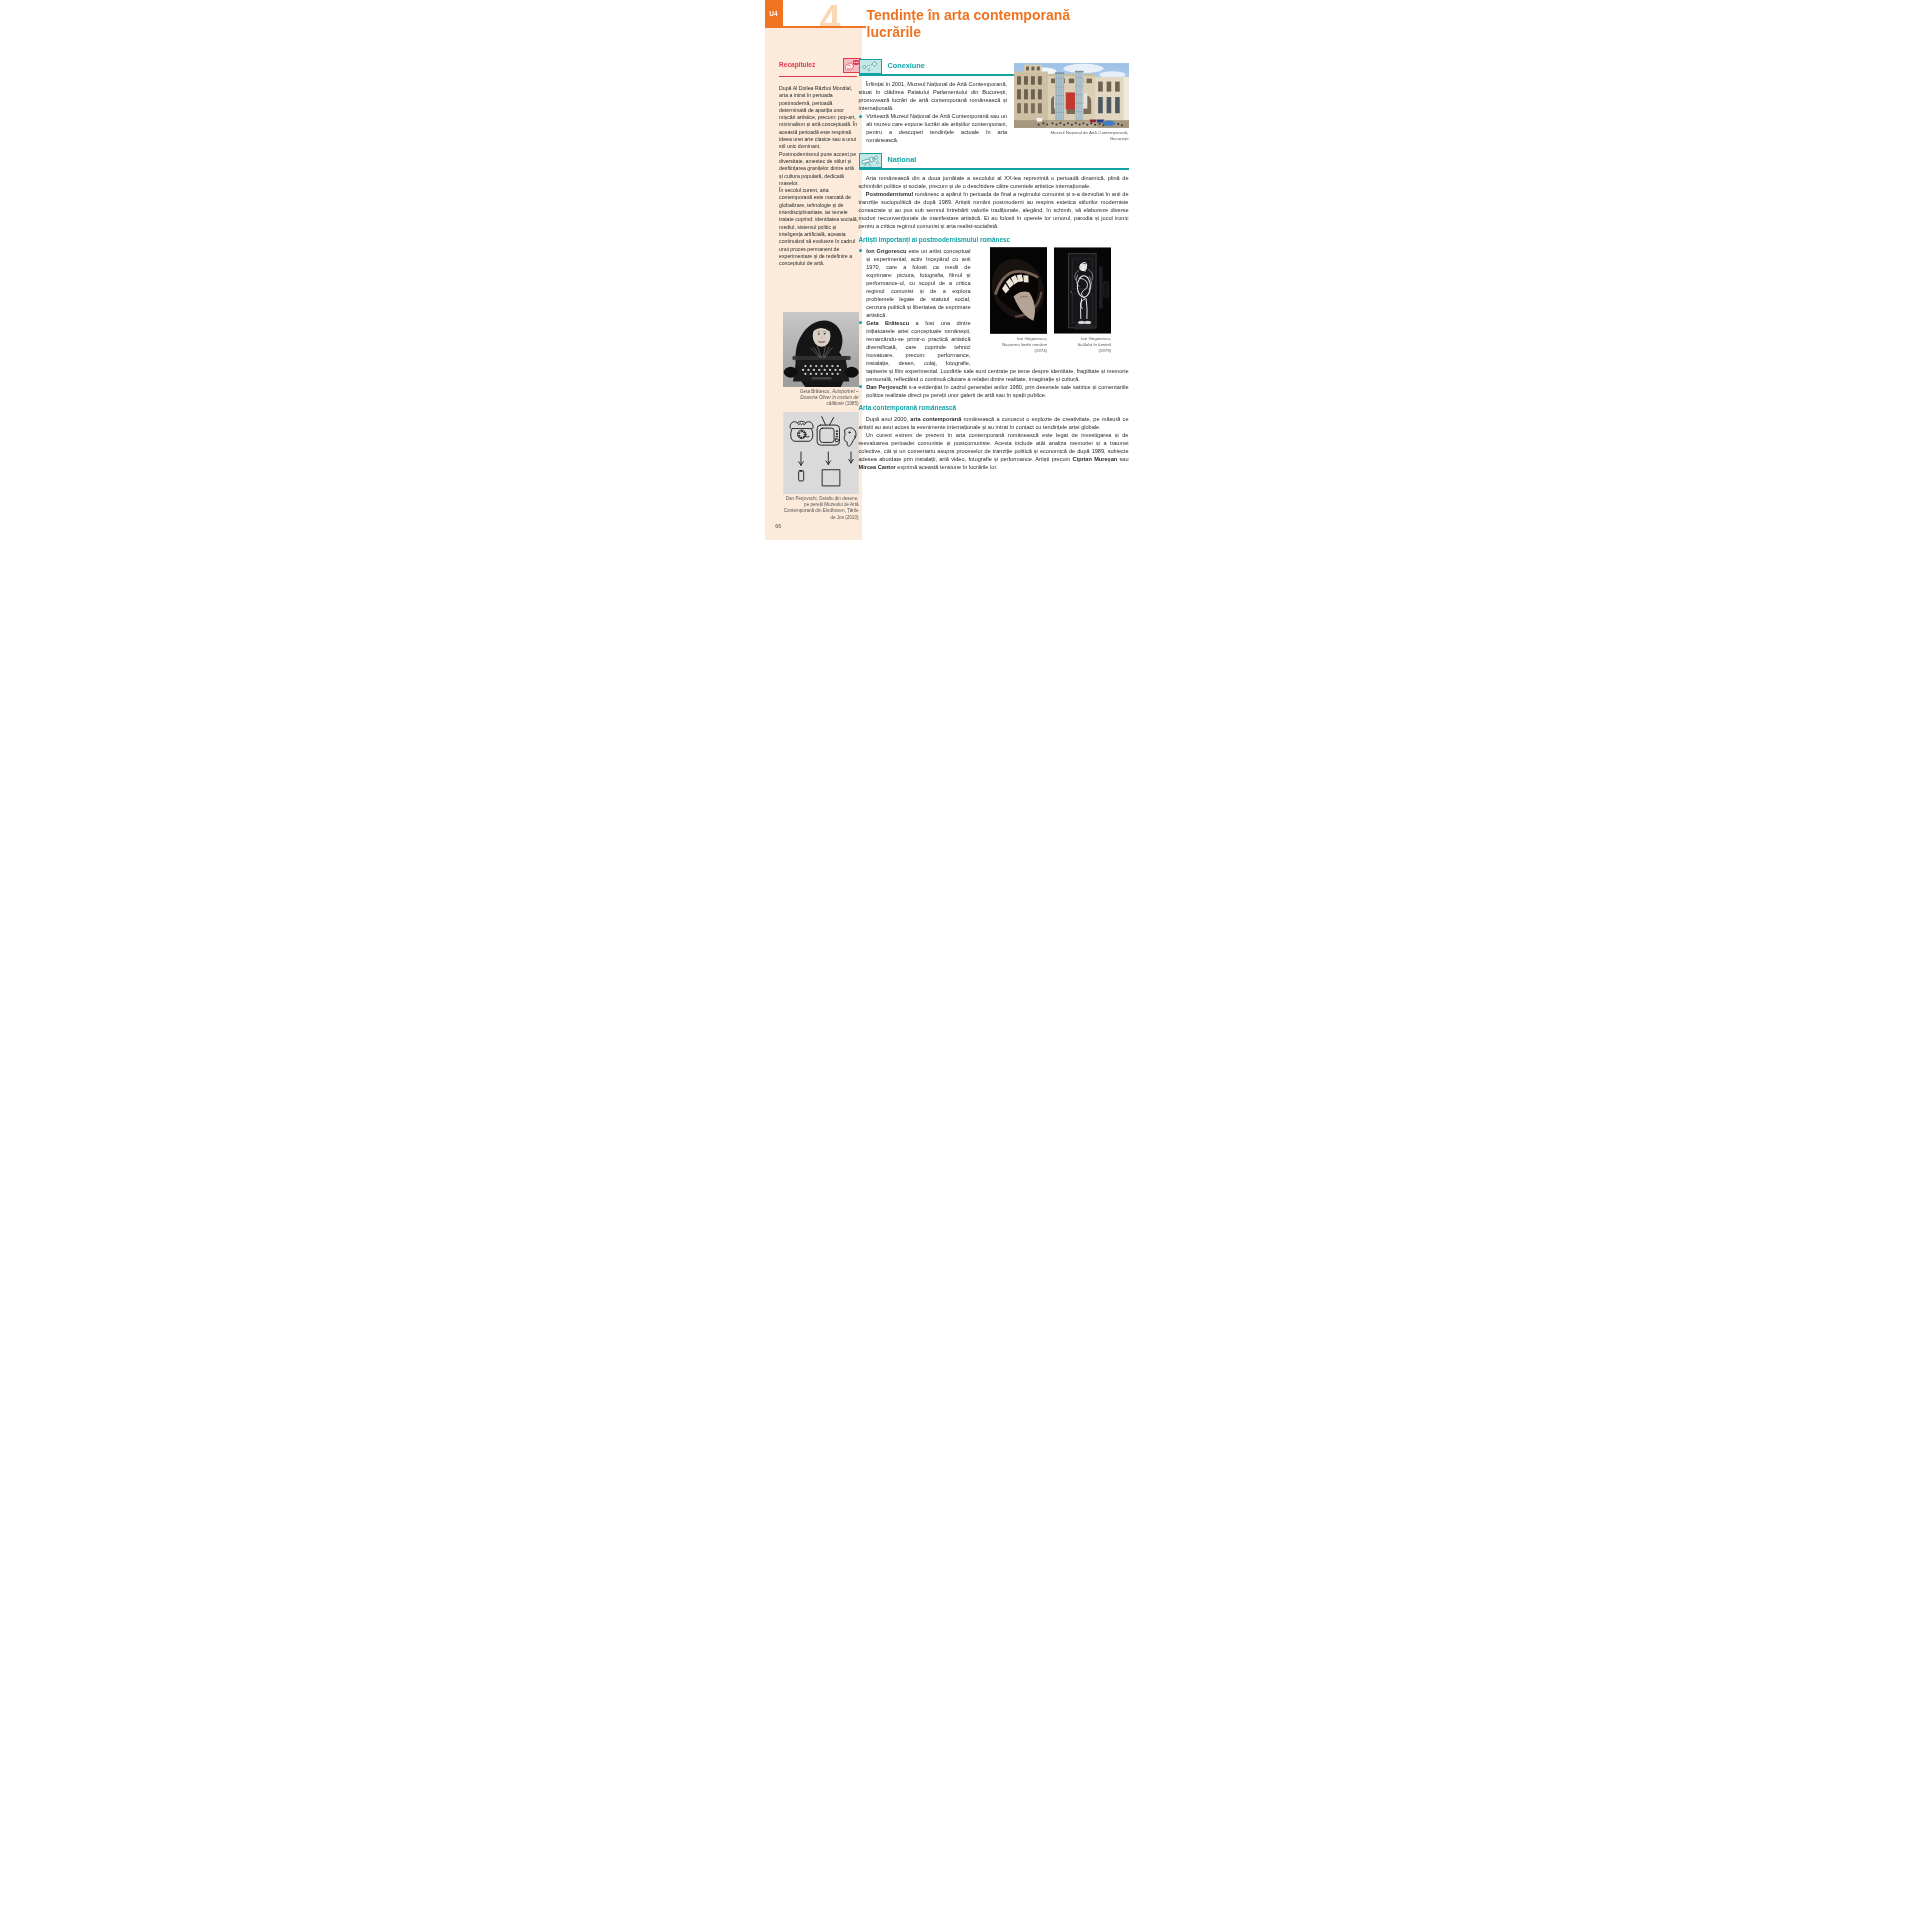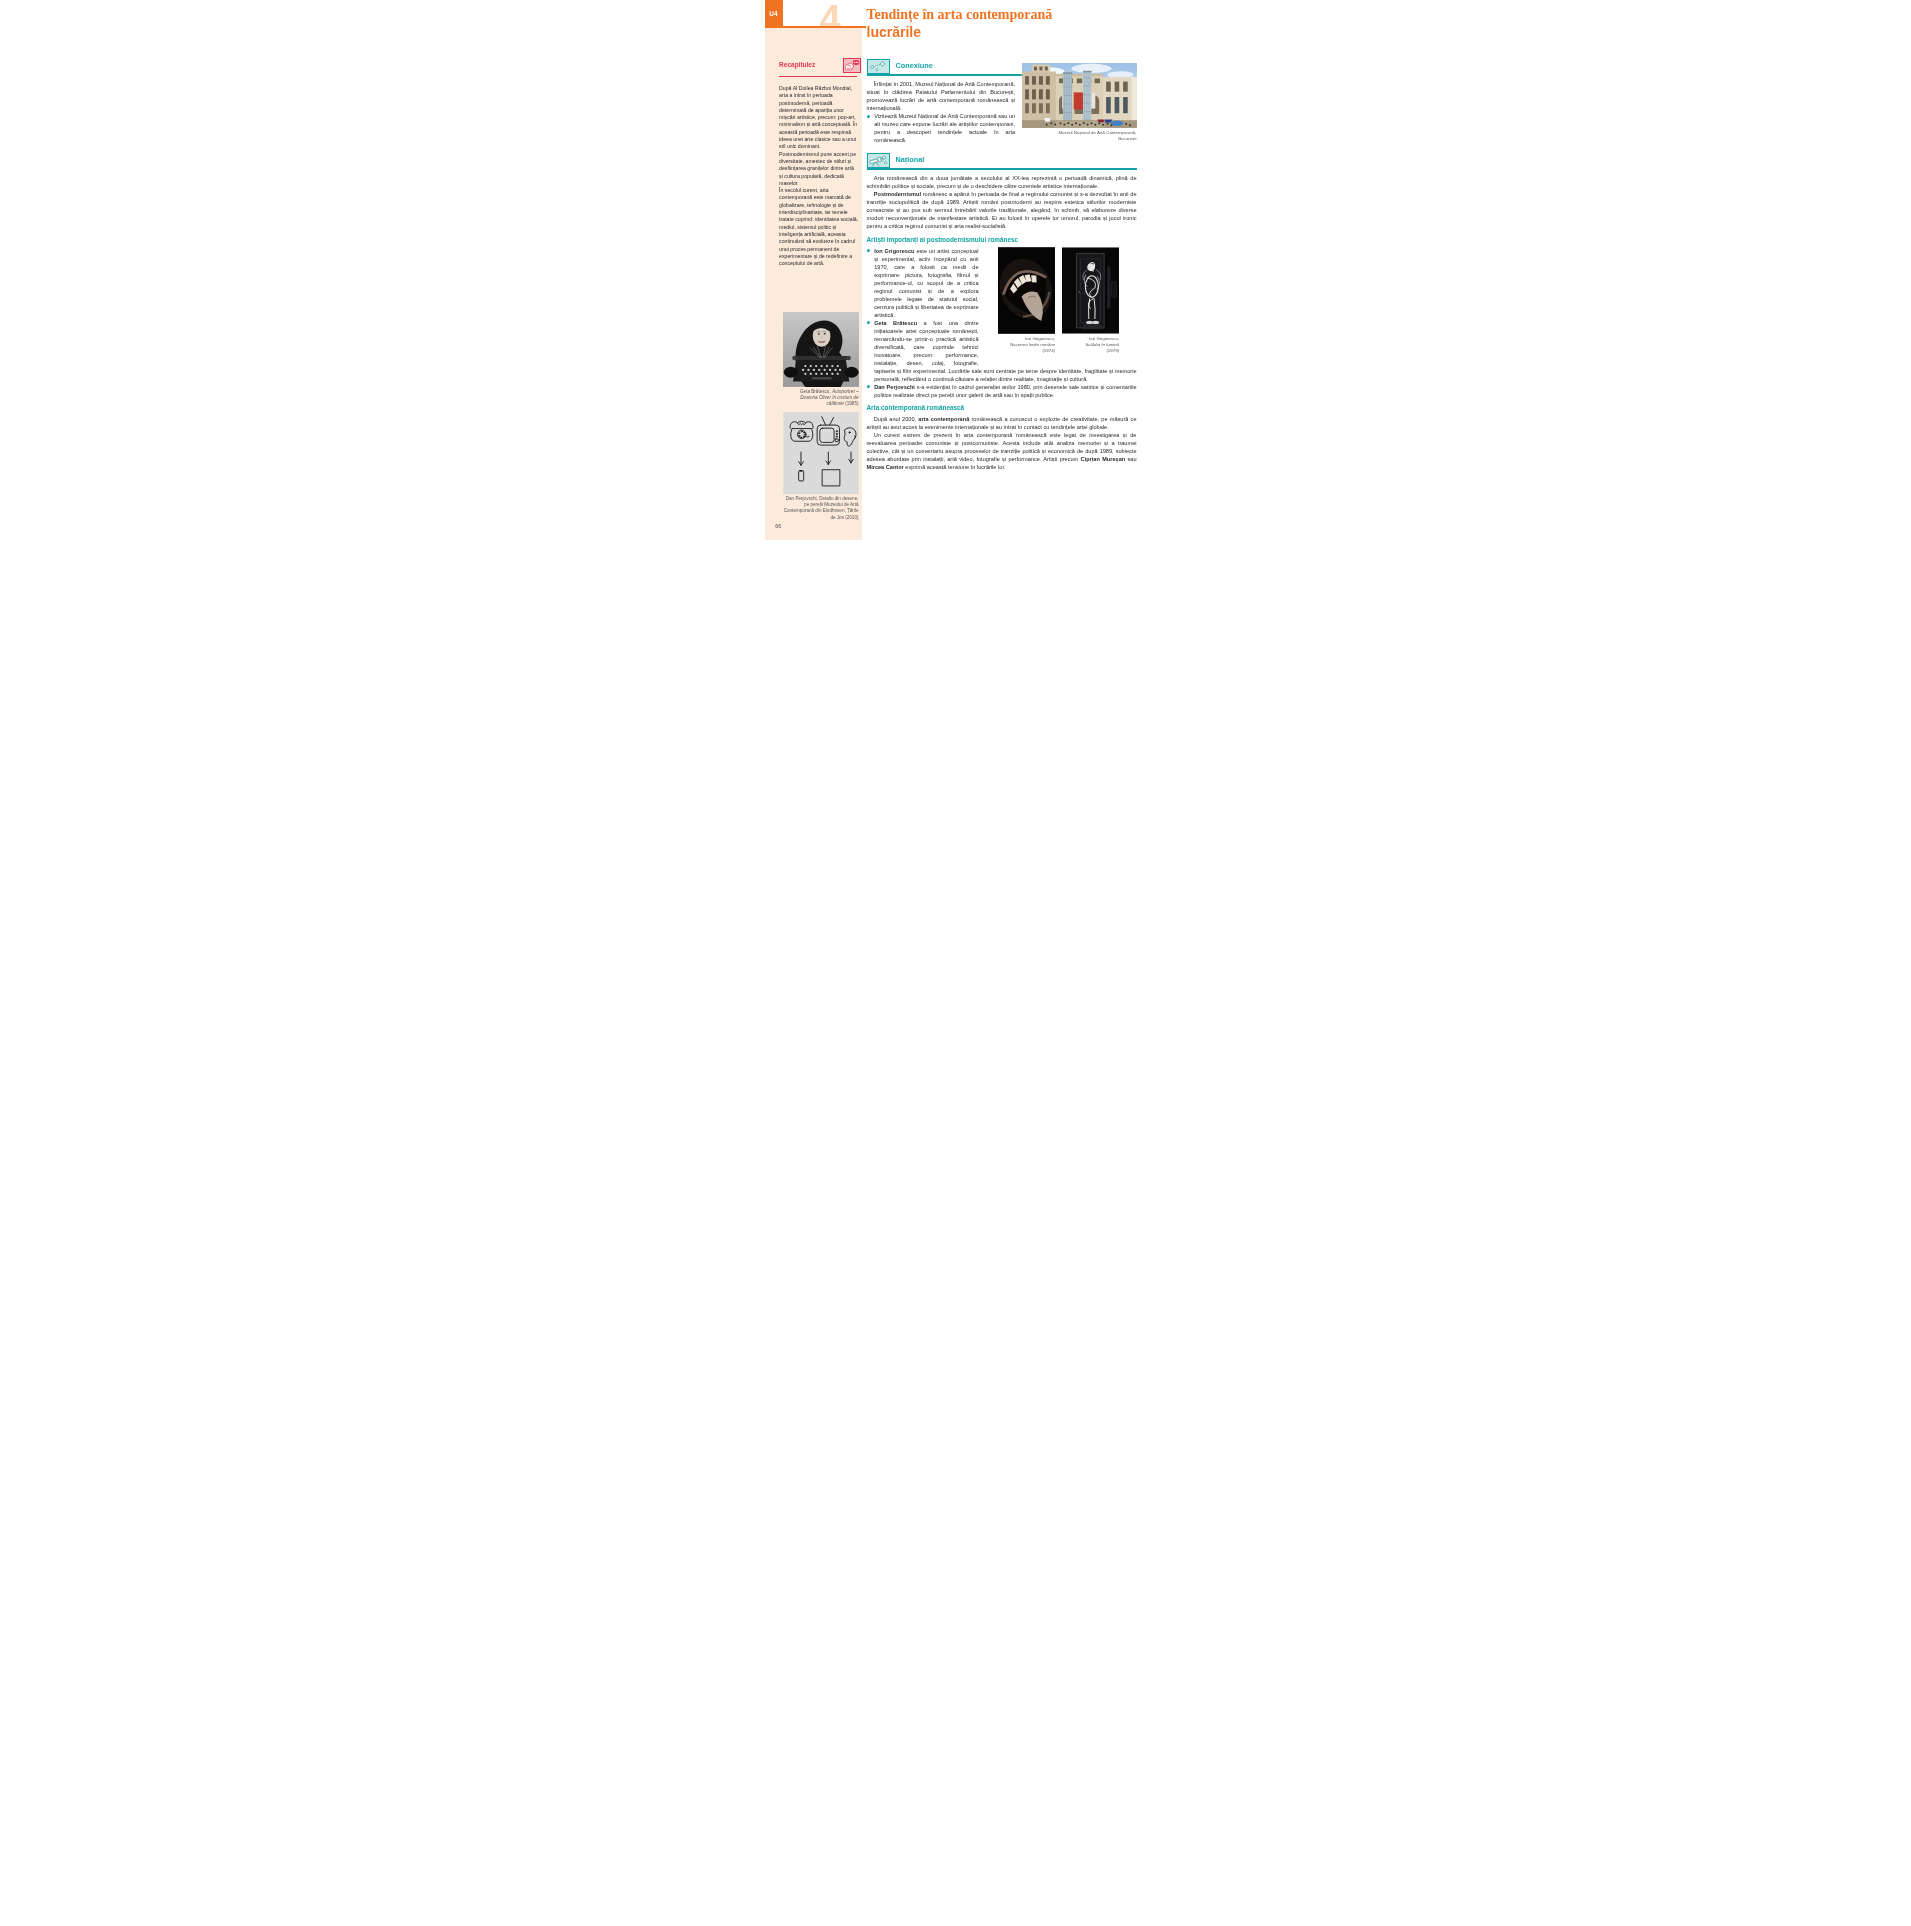--- a/index.html
+++ b/index.html
@@ -19,21 +19,21 @@
   .recap-rule{position:absolute;left:14.6px;top:48px;width:78px;height:1.2px;background:#e4374f;}
   .recap-text{position:absolute;left:14.6px;top:57px;width:79px;font-size:5.2px;line-height:7.3px;}
   .recap-text p{margin:0;}
   .side-fig{position:absolute;}
   .fig-geta{left:18px;top:284px;width:76px;}
   .fig-dan{left:18px;top:384px;width:76px;}
   .side-fig svg{display:block;}
   .side-caption{margin-top:1.9px;font-size:4.6px;line-height:6.2px;color:#565658;text-align:right;}
   .page-number{position:absolute;left:10.8px;top:495px;font-size:5.2px;color:#464646;}
   
-  .section{position:absolute;left:102px;width:270px;}
+  .section{position:absolute;left:94px;width:270px;}
   .sec-head{position:relative;height:15.4px;}
   .icon-box{position:absolute;left:0;top:0;width:23px;height:15.4px;background:#c5e7e6;border:1px solid #12a3a6;
         box-sizing:border-box;display:flex;align-items:center;justify-content:center;}
   .sec-label{position:absolute;left:29px;top:2.3px;font-size:7.3px;font-weight:700;color:#12a3a6;}
   .sec-rule{height:1.2px;background:#12a3a6;margin-bottom:4.6px;}
   .body-text{font-size:5.6px;line-height:8px;text-align:justify;}
   .body-text p{margin:0;text-indent:7.3px;}
   .b{font-weight:700;}
   .dotlist{list-style:none;margin:0;padding:0;}
   .dotlist li{position:relative;padding-left:7.7px;text-align:justify;}
@@ -57,21 +57,21 @@
 </style>
 </head>
 <body>
 
 <div class="page">
 
   <div class="unit-badge">U4</div>
   <div class="chapter-watermark">4</div>
   <div class="top-rule"></div>
   <h1 class="page-title" style="margin:0;">
-    <span style="display:block;font-family:Liberation Serif, serif;">Tendințe în arta contemporană</span>
+    <span style="display:block;">Tendințe în arta contemporană</span>
     <span style="display:block;">lucrările</span>
   </h1>
 
   <aside class="sidebar">
     <div class="recap-label">Recapitulez</div>
     <div class="recap-iconbox">
       <svg width="16.6" height="13.5" viewBox="0 0 48 39">
         <rect x="25" y="3" width="20" height="14" rx="7" fill="#e4374f"></rect>
         <circle cx="31" cy="10" r="1.8" fill="#fff"></circle>
           <circle cx="35.5" cy="10" r="1.8" fill="#fff"></circle>

